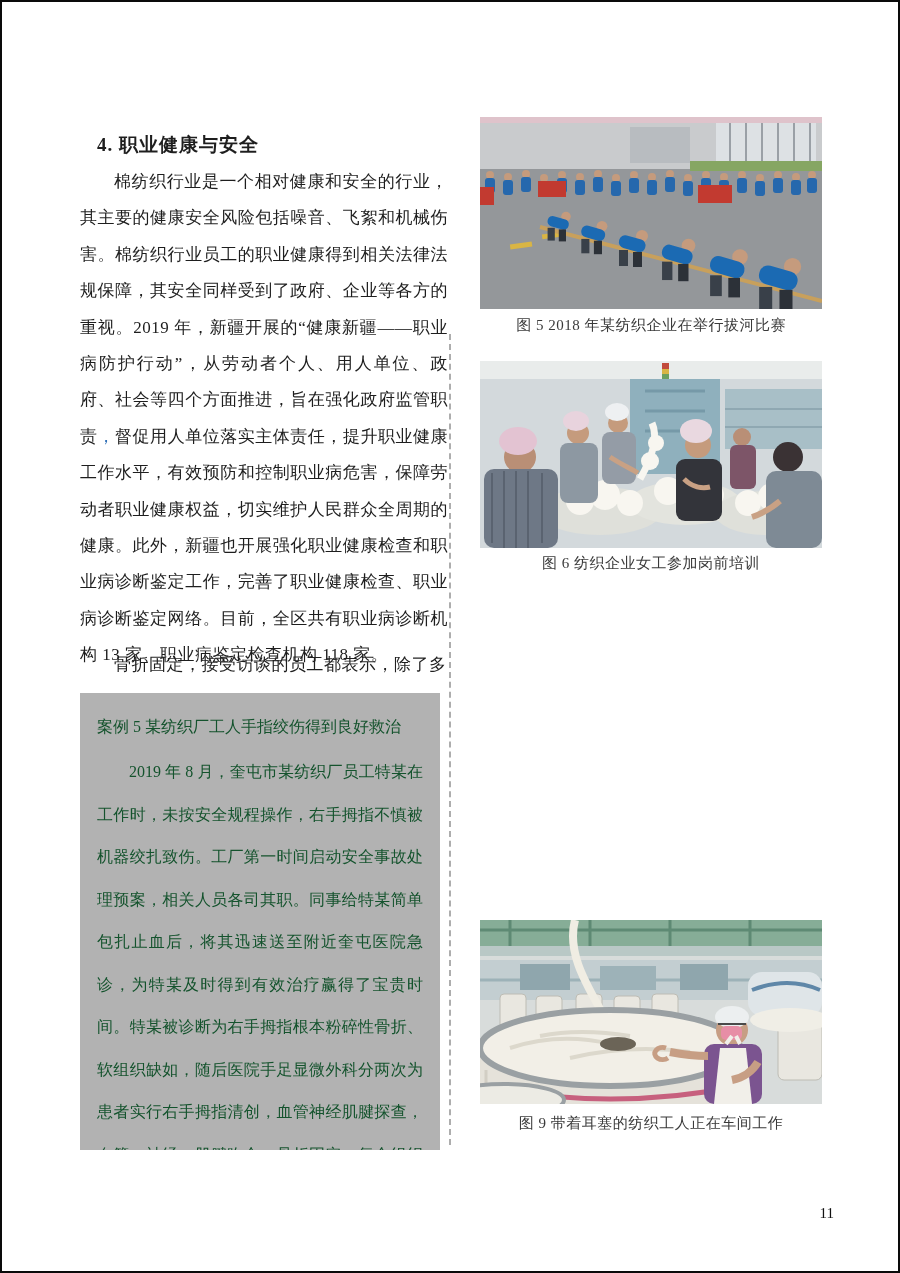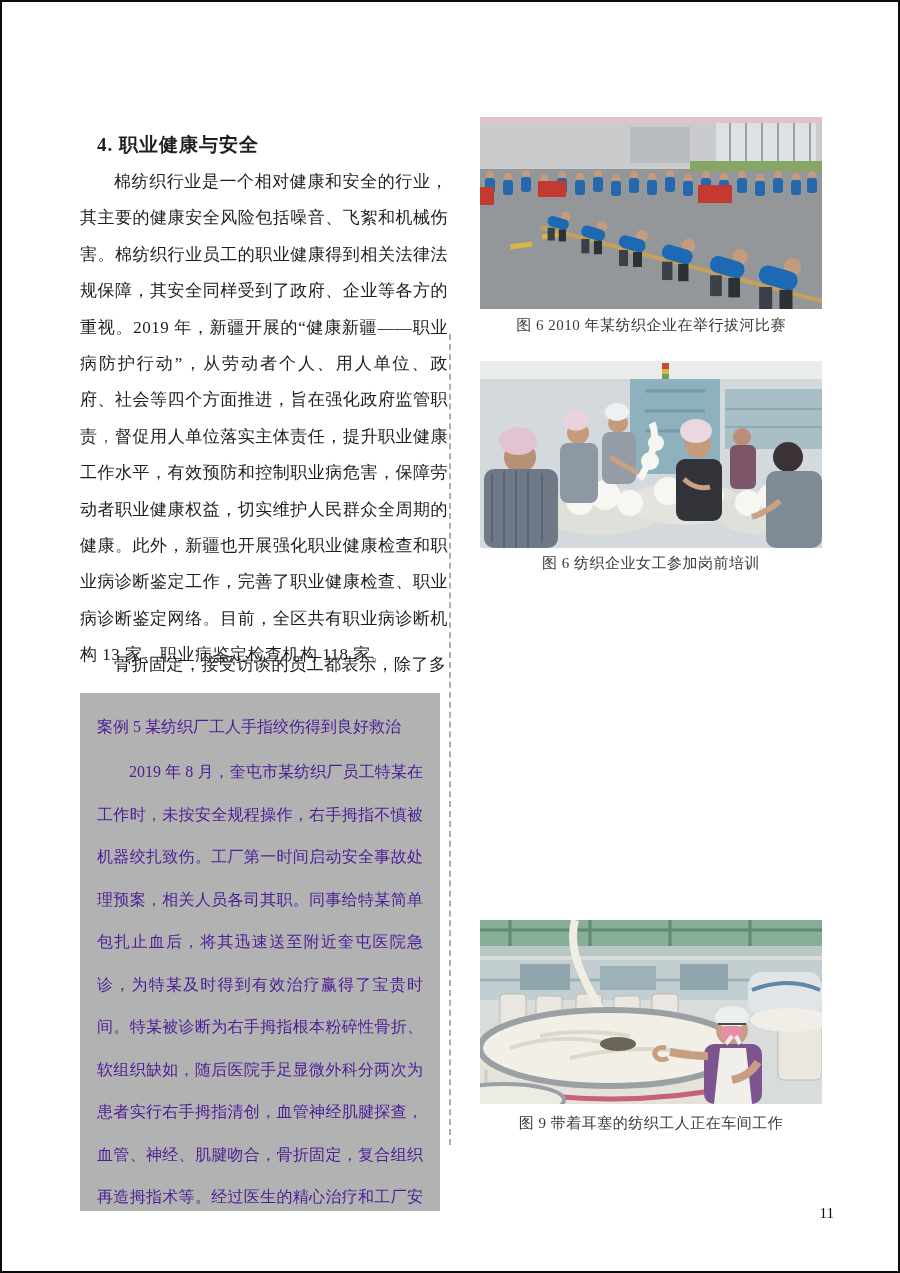--- a/index.html
+++ b/index.html
@@ -7,22 +7,22 @@
     position:relative;width:900px;height:1273px;box-sizing:border-box;
     background:#ffffff;border:2px solid #0a0a0a;overflow:hidden;
     font-family:"Liberation Serif","DejaVu Serif",serif;color:#1e1e1e;
   }
   .heading{position:absolute;left:95px;top:114px;font-size:19px;font-weight:700;letter-spacing:1px;}
   .para{text-align:justify;margin:0;}
   #para1{position:absolute;left:78px;top:162px;width:368px;font-size:17px;line-height:36.4px;text-indent:2em;letter-spacing:.5px;}
   #para2{position:absolute;left:78px;top:645px;width:368px;font-size:17px;line-height:36.4px;text-indent:2em;letter-spacing:.5px;}
   .blue{color:#2e6fb7;}
   .case-box{
-    position:absolute;left:78px;top:691px;width:360px;height:518px;background:#b2b2b2;
-    box-sizing:border-box;padding:16px 17px 3px 17px;color:#4c1d95;overflow:hidden;
+    position:absolute;left:78px;top:691px;width:360px;height:457px;background:#b2b2b2;
+    box-sizing:border-box;padding:16px 17px 3px 17px;color:#14532d;overflow:hidden;
   }
   .case-title{font-size:16px;line-height:28px;margin:4px 0 10px 0;}
   .case-body{font-size:16px;line-height:42.5px;text-indent:2em;text-align:justify;margin:0;}
   .divider{position:absolute;left:447px;top:332px;height:811px;width:0;border-left:2px dashed #adadad;}
   .photo{position:absolute;left:478px;width:342px;overflow:hidden;background:#dcdcdc;}
   #photo6{top:115px;height:192px;}
   #photo7{top:359px;height:187px;}
   #photo8{top:918px;height:184px;}
   .photo svg{display:block;width:100%;height:100%;}
   .caption{position:absolute;left:468px;width:362px;text-align:center;font-size:15px;color:#3a3a3a;letter-spacing:.5px;}
@@ -97,21 +97,21 @@
       <rect x="62" y="116" width="20" height="5" fill="#d9b544" transform="rotate(-8 72 118)"></rect>
       <path d="M60,110 L342,184" stroke="#c8a05c" stroke-width="4" fill="none"></path>
       <use href="#puller" transform="translate(78,102) scale(0.8)"></use>
       <use href="#puller" transform="translate(113,112) scale(0.9)"></use>
       <use href="#puller" transform="translate(152,122) scale(1.0)"></use>
       <use href="#puller" transform="translate(197,132) scale(1.15)"></use>
       <use href="#puller" transform="translate(247,144) scale(1.3)"></use>
       <use href="#puller" transform="translate(298,154) scale(1.45)"></use>
     </svg>
   </div>
-  <div class="caption" id="cap6">图 6 2010 年某纺织企业在举行拔河比赛</div>
+  <div class="caption" id="cap6">图 5 2018 年某纺织企业在举行拔河比赛</div>
 
   <div class="photo" id="photo7">
     <svg viewBox="0 0 342 187">
       <rect width="342" height="187" fill="#d3d9dc"></rect>
       <rect width="342" height="18" fill="#e9eceb"></rect>
       <rect x="150" y="18" width="90" height="95" fill="#8fb0bd"></rect>
       <path d="M165,30 h60 M165,50 h60 M165,70 h60" stroke="#7699a8" stroke-width="3"></path>
       <rect x="245" y="28" width="97" height="60" fill="#a8bfc7"></rect>
       <path d="M245,48 h97 M245,66 h97" stroke="#8fa8b2" stroke-width="2"></path>
       <rect x="182" y="2" width="7" height="6" fill="#c24a3c"></rect>

